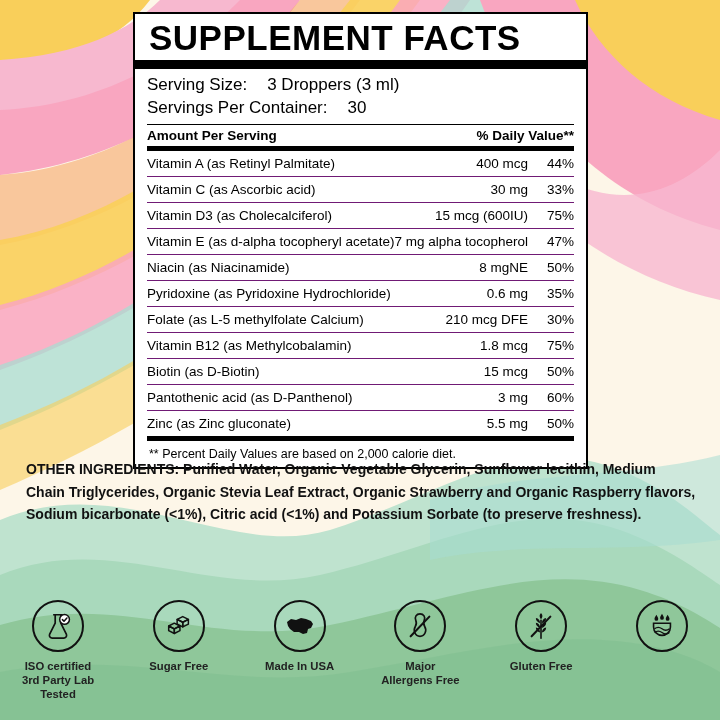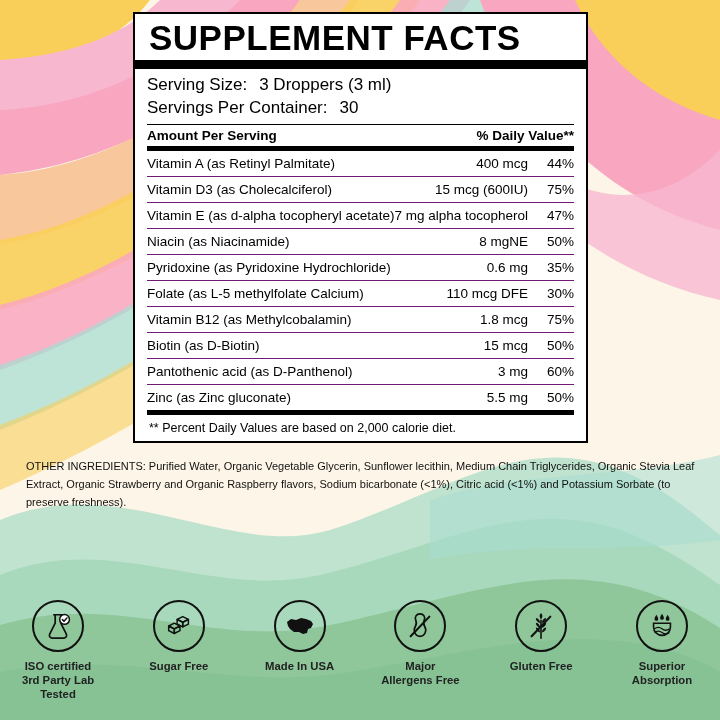--- a/index.html
+++ b/index.html
@@ -26,40 +26,40 @@
     font-family:"Liberation Sans", sans-serif;
   }
   .rule-thick { height:9px; background:#000; margin:0 0 0 0; }
   .rule-med { height:5px; background:#000; }
   .rule-thin { height:1px; background:#000; }
   .panel-inner { padding:0 12px 0 12px; }
 
   .serving-block { padding:5px 0 4px 0; font-size:17px; line-height:1.35; }
   .serving-row { display:flex; }
   .serving-label { font-weight:normal; }
-  .serving-value { margin-left:12px; }
+  .serving-value { margin-left:20px; }
 
   .hdr-row {
     display:flex; justify-content:space-between; align-items:flex-end;
     font-size:13.5px; font-weight:bold; padding:3px 0 3px 0;
   }
 
   table { width:100%; border-collapse:collapse; font-size:13.5px; }
   table td { padding:5px 0 5px 0; border-bottom:1px solid #701a75; vertical-align:bottom; }
   table tr:last-child td { border-bottom:none; }
   td.nutrient { text-align:left; white-space:nowrap; }
   td.amount { text-align:right; padding-right:18px; white-space:nowrap; }
   td.dv { text-align:right; width:48px; white-space:nowrap; }
 
   .footnote { font-size:12.5px; padding:6px 0 6px 2px; }
 
   
   .other-ingredients {
     position:absolute; left:26px; top:458px; width:672px; z-index:2;
-    font-size:11px; font-weight:normal; line-height:1.62; color:#111;
+    font-size:14px; font-weight:bold; line-height:1.62; color:#111;
   }
 
   
   .badges {
     position:absolute; left:10px; top:600px; width:700px; z-index:2;
     display:flex; justify-content:space-between; align-items:flex-start;
   }
   .badge { width:96px; text-align:center; }
   .badge .circle {
     width:52px; height:52px; border:2px solid #111; border-radius:50%;
@@ -122,20 +122,25 @@
     </div>
     <div class="rule-med"></div>
     <table>
       <tbody>
         <tr>
           <td class="nutrient">Vitamin A (as Retinyl Palmitate)</td>
           <td class="amount">400 mcg</td>
           <td class="dv">44%</td>
         </tr>
         <tr>
+          <td class="nutrient">Vitamin C (as Ascorbic acid)</td>
+          <td class="amount">30 mg</td>
+          <td class="dv">33%</td>
+        </tr>
+        <tr>
           <td class="nutrient">Vitamin D3 (as Cholecalciferol)</td>
           <td class="amount">15 mcg (600IU)</td>
           <td class="dv">75%</td>
         </tr>
         <tr>
           <td class="nutrient">Vitamin E (as d-alpha tocopheryl acetate)</td>
           <td class="amount">7 mg alpha tocopherol</td>
           <td class="dv">47%</td>
         </tr>
         <tr>
@@ -143,21 +148,21 @@
           <td class="amount">8 mgNE</td>
           <td class="dv">50%</td>
         </tr>
         <tr>
           <td class="nutrient">Pyridoxine (as Pyridoxine Hydrochloride)</td>
           <td class="amount">0.6 mg</td>
           <td class="dv">35%</td>
         </tr>
         <tr>
           <td class="nutrient">Folate (as L-5 methylfolate Calcium)</td>
-          <td class="amount">110 mcg DFE</td>
+          <td class="amount">210 mcg DFE</td>
           <td class="dv">30%</td>
         </tr>
         <tr>
           <td class="nutrient">Vitamin B12 (as Methylcobalamin)</td>
           <td class="amount">1.8 mcg</td>
           <td class="dv">75%</td>
         </tr>
         <tr>
           <td class="nutrient">Biotin (as D-Biotin)</td>
           <td class="amount">15 mcg</td>
@@ -257,16 +262,15 @@
         <g fill="#111">
           <path d="M10 4 C9 6 8 7.2 8 8.4 A2 2 0 0 0 12 8.4 C12 7.2 11 6 10 4 Z"></path>
           <path d="M16 3 C15 5 14 6.2 14 7.4 A2 2 0 0 0 18 7.4 C18 6.2 17 5 16 3 Z"></path>
           <path d="M22 4 C21 6 20 7.2 20 8.4 A2 2 0 0 0 24 8.4 C24 7.2 23 6 22 4 Z"></path>
         </g>
         <path d="M7 13 h18 v4 a9 9 0 0 1 -18 0 Z" fill="none" stroke="#111" stroke-width="1.7"></path>
         <path d="M8 19 q4 -3 8 0 t8 0" fill="none" stroke="#111" stroke-width="1.4"></path>
         <path d="M8 23 q4 -3 8 0 t8 0" fill="none" stroke="#111" stroke-width="1.4"></path>
       </svg>
     </div>
-    <div class="label">Superior<br>Absorption</div>
   </div>
 
 </div>
 
 </body></html>

